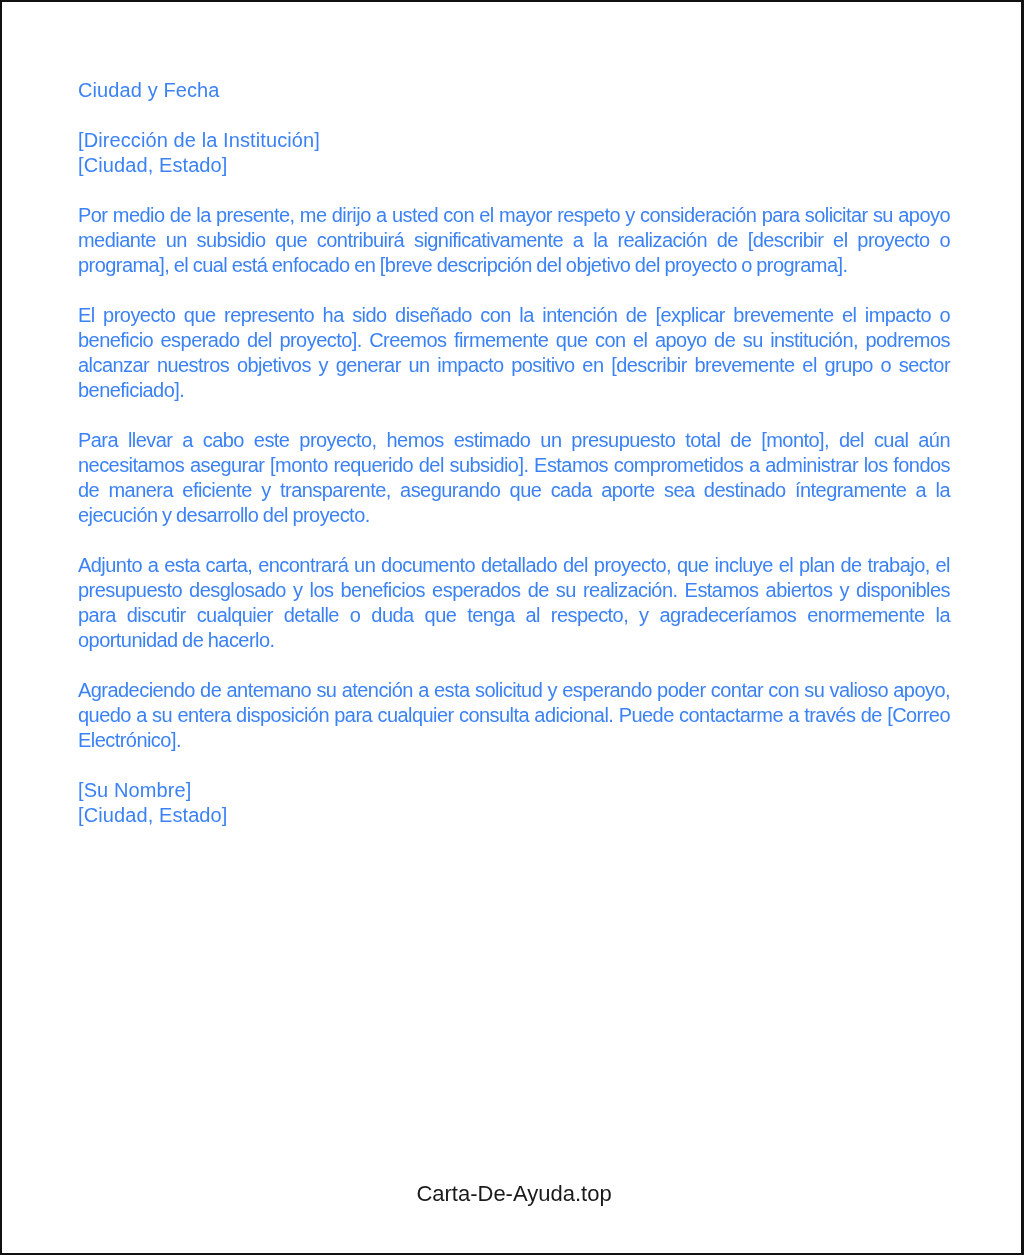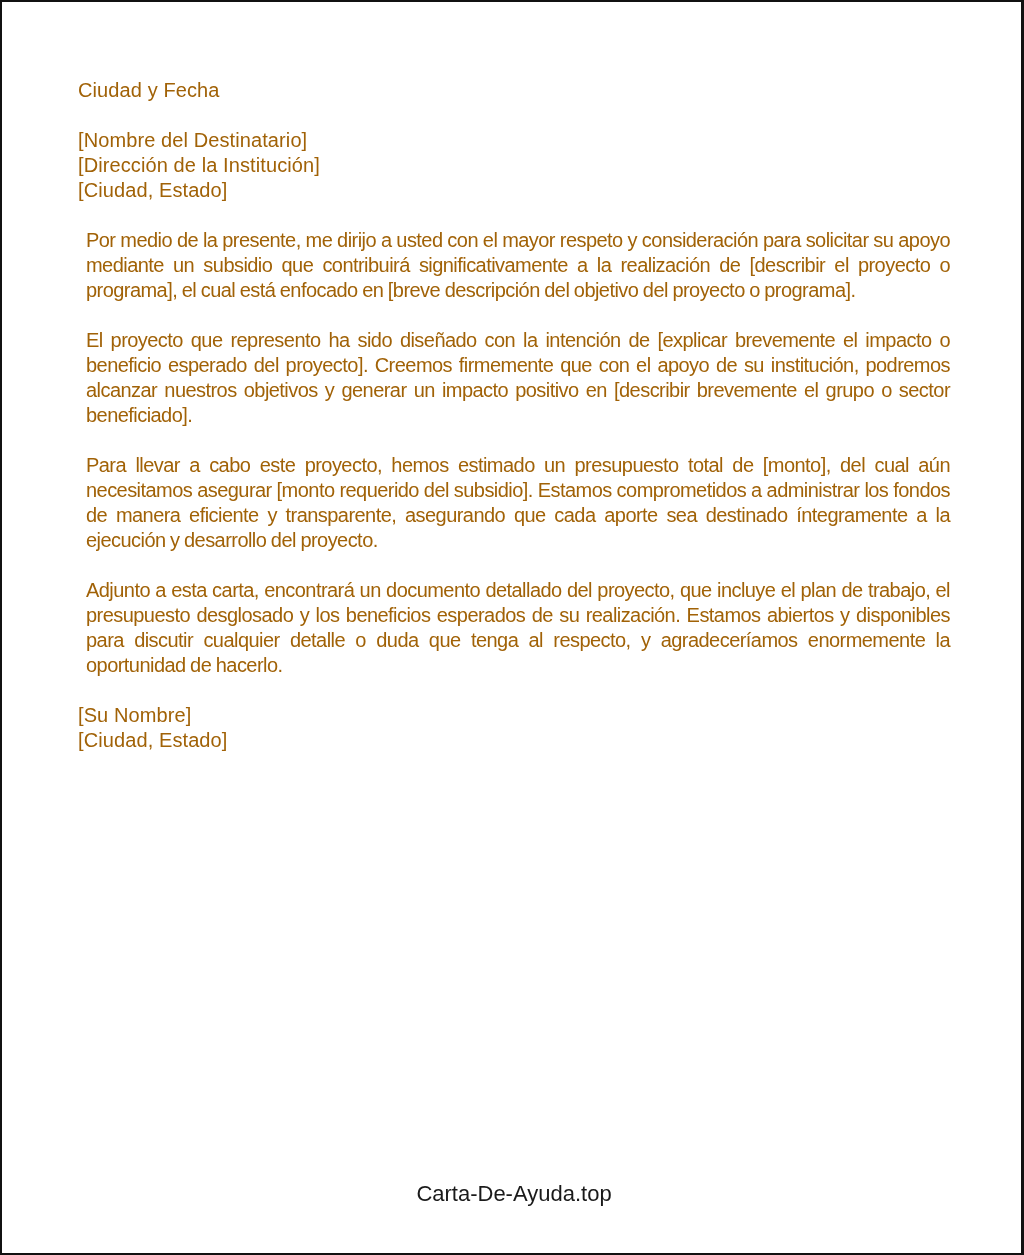--- a/index.html
+++ b/index.html
@@ -9,38 +9,37 @@
       position: absolute; left: 0; top: 0;
       width: 1024px; height: 1255px;
       border: 2px solid #111111;
       border-right-width: 3px;
       background: #ffffff;
     }
     .content {
       position: absolute;
       left: 76px; top: 76px;
       width: 872px;
-      color: #a16207;
+      color: #3b82f6;
       font-family: "Liberation Sans", sans-serif;
       font-size: 20px;
       line-height: 25px;
     }
     .line { display: block; white-space: nowrap; letter-spacing: 0.1px; }
     .block { margin-bottom: 25px; }
     .para {
       display: block;
       text-align: justify;
       text-align-last: left;
       font-family: "Liberation Sans", sans-serif;
       font-size: 20px;
       line-height: 25px;
       letter-spacing: -0.55px;
       word-spacing: -0.5px;
       margin-bottom: 25px;
-      margin-left: 8px;
     }
     .footer {
       position: absolute;
       left: 0; width: 1024px;
       top: 1178px;
       text-align: center;
       font-family: "Liberation Sans", sans-serif;
       font-size: 22px;
       line-height: 28px;
       color: #1a1a1a;
@@ -50,30 +49,30 @@
 <body>
 
 <div class="page">
   <div class="content">
 
     <div class="block">
       <span class="line">Ciudad y Fecha</span>
     </div>
 
     <div class="block">
-      <span class="line">[Nombre del Destinatario]</span>
       <span class="line">[Dirección de la Institución]</span>
       <span class="line">[Ciudad, Estado]</span>
     </div>
 
 
     <p class="para">Por medio de la presente, me dirijo a usted con el mayor respeto y consideración para solicitar su apoyo mediante un subsidio que contribuirá significativamente a la realización de [describir el proyecto o programa], el cual está enfocado en [breve descripción del objetivo del proyecto o programa].</p>
     <p class="para">El proyecto que represento ha sido diseñado con la intención de [explicar brevemente el impacto o beneficio esperado del proyecto]. Creemos firmemente que con el apoyo de su institución, podremos alcanzar nuestros objetivos y generar un impacto positivo en [describir brevemente el grupo o sector beneficiado].</p>
     <p class="para">Para llevar a cabo este proyecto, hemos estimado un presupuesto total de [monto], del cual aún necesitamos asegurar [monto requerido del subsidio]. Estamos comprometidos a administrar los fondos de manera eficiente y transparente, asegurando que cada aporte sea destinado íntegramente a la ejecución y desarrollo del proyecto.</p>
     <p class="para">Adjunto a esta carta, encontrará un documento detallado del proyecto, que incluye el plan de trabajo, el presupuesto desglosado y los beneficios esperados de su realización. Estamos abiertos y disponibles para discutir cualquier detalle o duda que tenga al respecto, y agradeceríamos enormemente la oportunidad de hacerlo.</p>
+    <p class="para">Agradeciendo de antemano su atención a esta solicitud y esperando poder contar con su valioso apoyo, quedo a su entera disposición para cualquier consulta adicional. Puede contactarme a través de [Correo Electrónico].</p>
 
 
     <div class="block">
       <span class="line">[Su Nombre]</span>
       <span class="line">[Ciudad, Estado]</span>
     </div>
 
   </div>
 
   <div class="footer">Carta-De-Ayuda.top</div>

